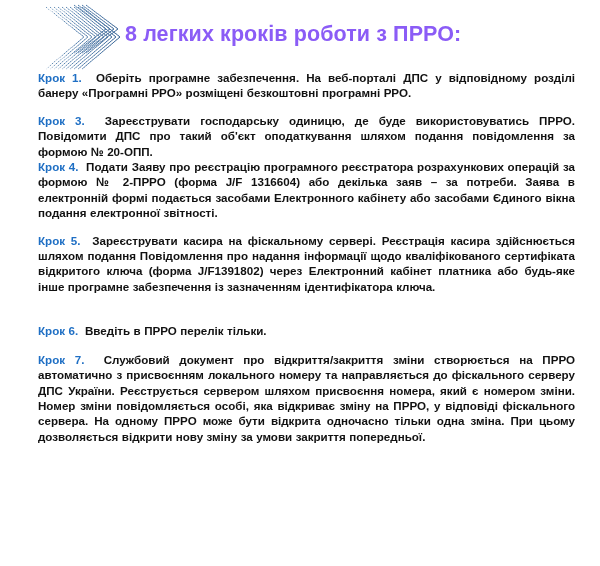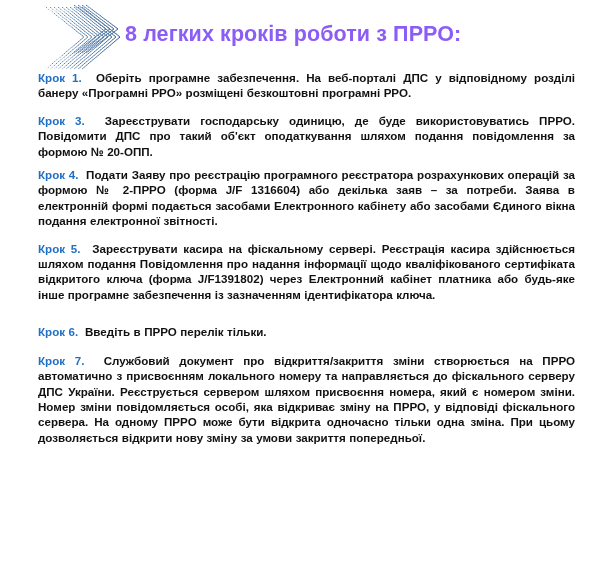--- a/index.html
+++ b/index.html
@@ -90,23 +90,23 @@
     white-space: nowrap;
   }
 
   .step-text {
     color: #111111;
   }
 
   
   .step-1 { margin-bottom: 12px; }
   .step-2 { margin-bottom: 12px; }
-  .step-3 { margin-bottom: 8px; }
+  .step-3 { margin-bottom: 0; }
   .step-4 { margin-bottom: 12px; }
-  .step-5 { margin-bottom: 22px; }
+  .step-5 { margin-bottom: 29px; }
   .step-6 { margin-bottom: 13px; }
   .step-7 { margin-bottom: 12px; }
   .step-8 { margin-bottom: 0; }
 </style>
 </head>
 <body>
 
 <div class="page">
 
   <div class="header">

